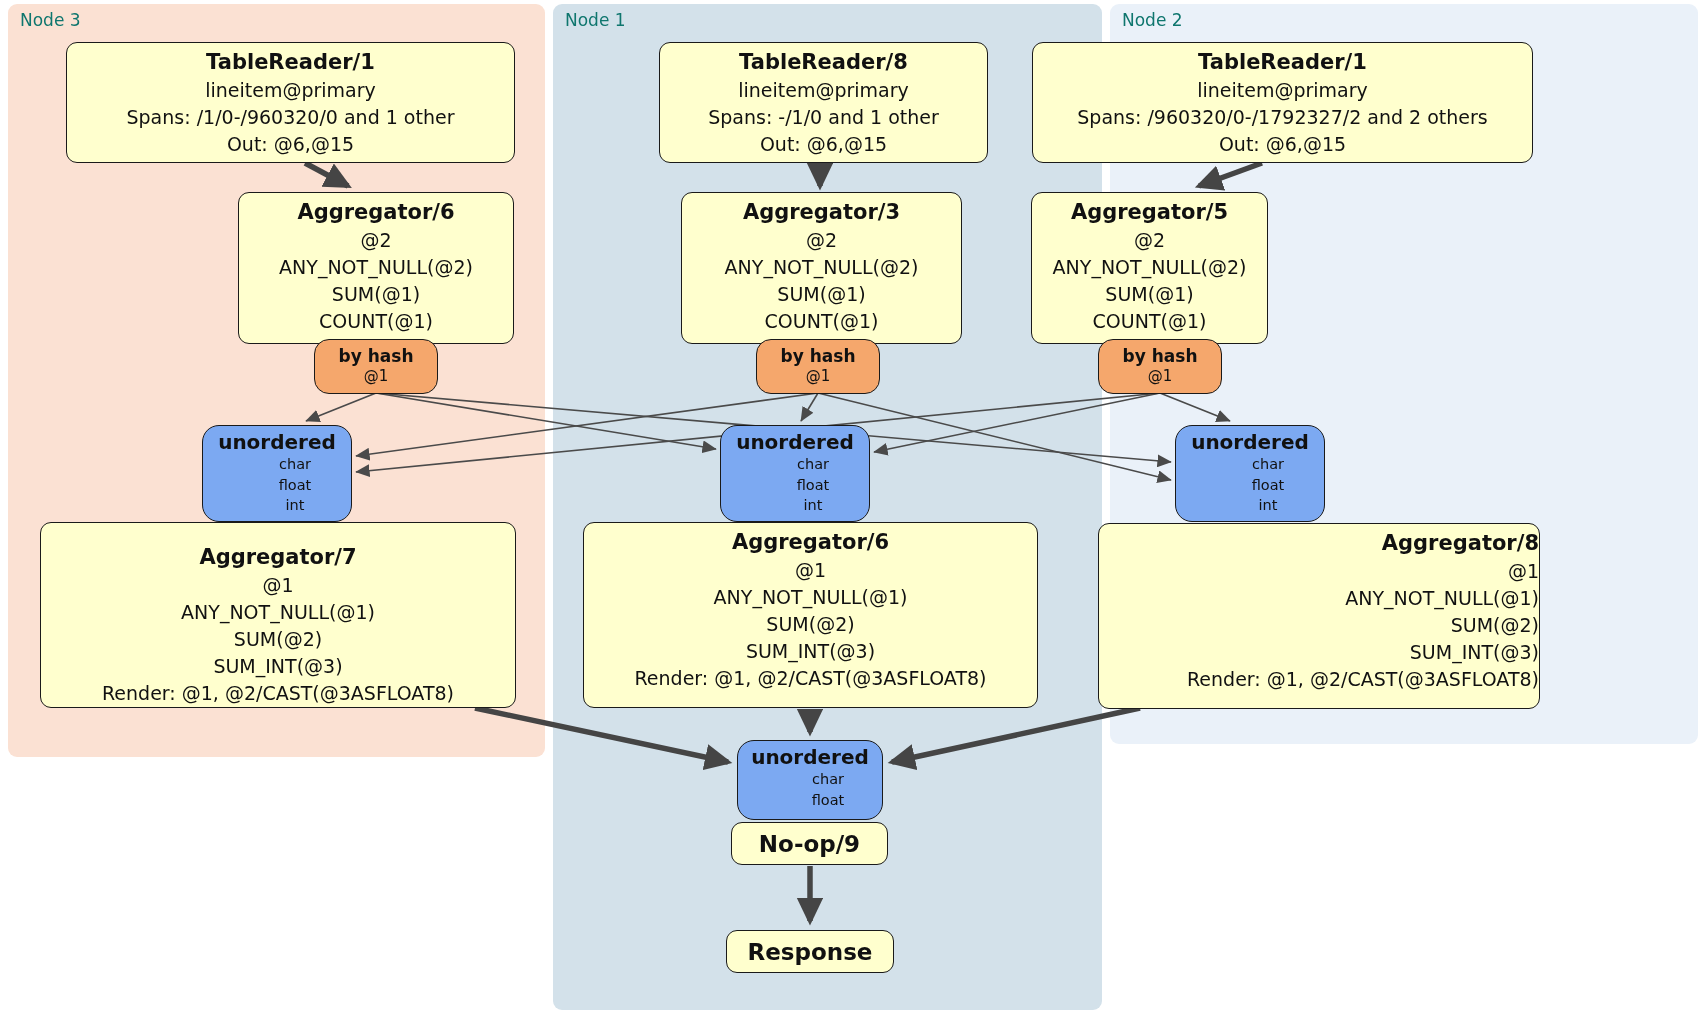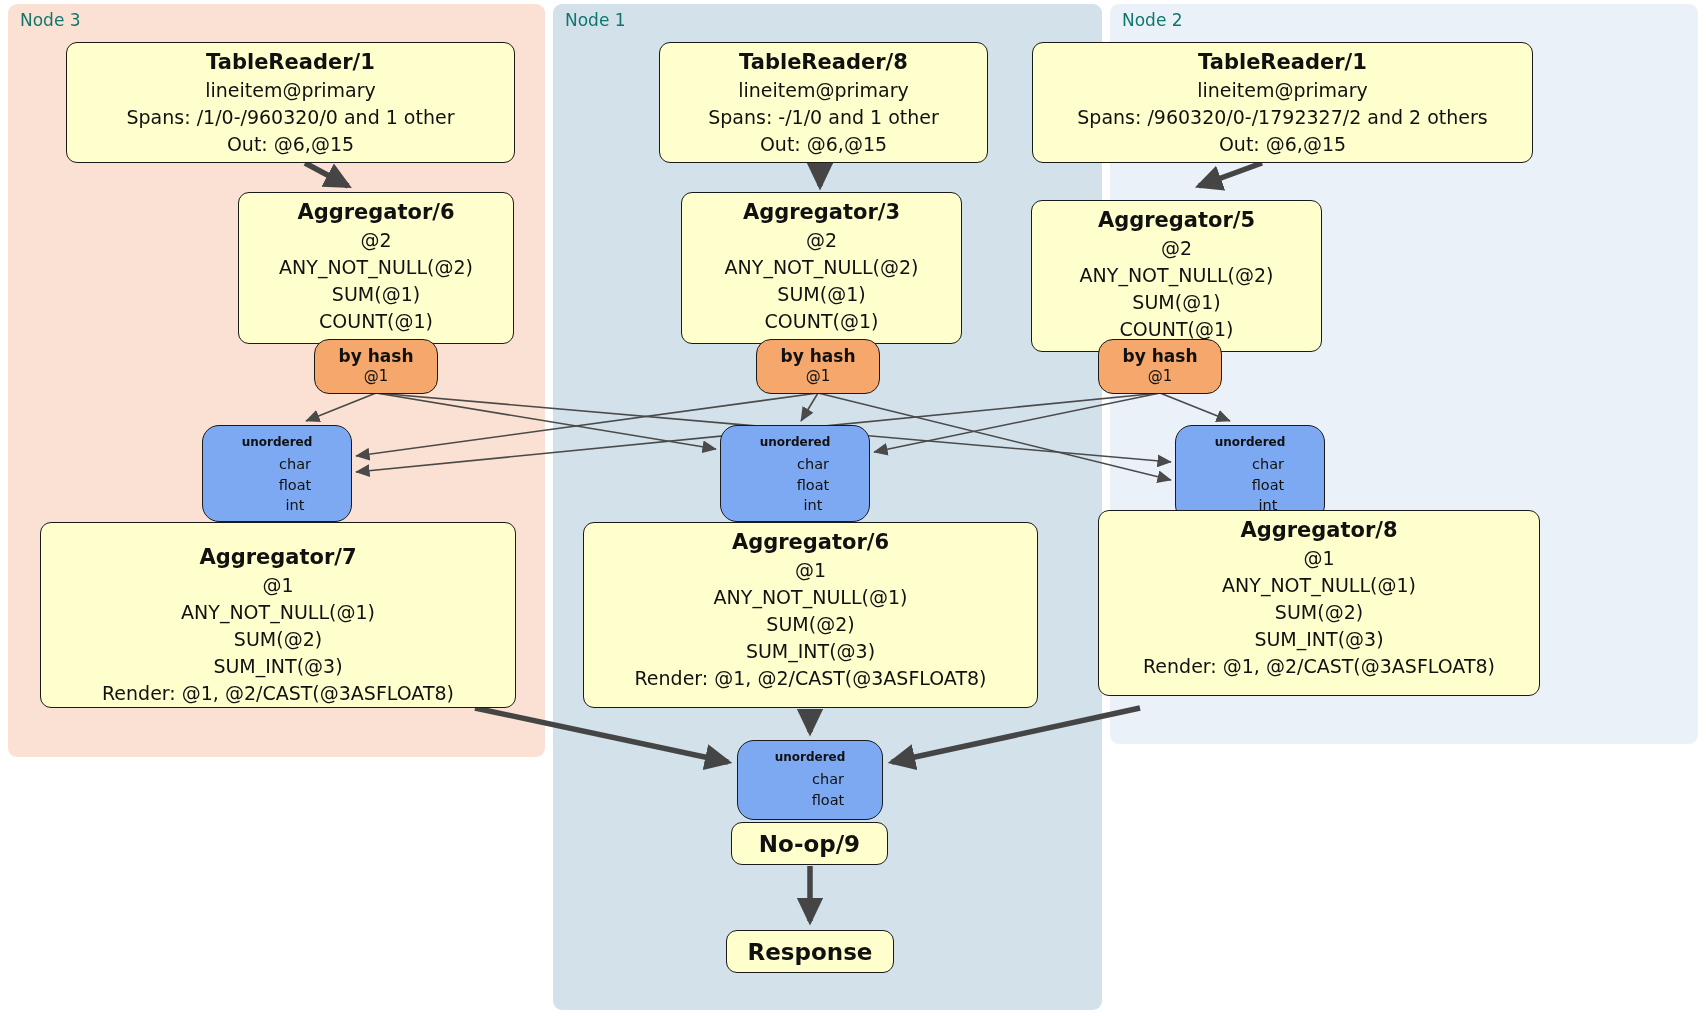--- a/index.html
+++ b/index.html
@@ -17,39 +17,39 @@
     position:absolute;background:#ffffce;border:1.7px solid #1a1a1a;border-radius:11px;
     display:flex;flex-direction:column;align-items:center;justify-content:flex-start;
     padding-top:5px;box-sizing:border-box;text-align:center;z-index:2;
   }
   .box .t{font-weight:bold;font-size:21px;line-height:29px;white-space:nowrap;}
   .box .l{font-size:19px;line-height:27px;white-space:nowrap;}
   .byhash{background:#f5a76c;border-radius:15px;z-index:3;}
   .byhash .t{font-size:17px;line-height:22px;}
   .byhash .l{font-size:15px;line-height:19px;}
   .unordered{background:#7ca9f2;border-radius:17px;}
-  .unordered .t{font-size:12px;line-height:23px;}
+  .unordered .t{font-size:20px;line-height:23px;}
   .unordered .l{font-size:14.5px;line-height:20.5px;margin-left:36px;}
   .plain .t{font-size:23px;line-height:33px;}
   
   #tr1{left:66px;top:42px;width:449px;height:121px;text-align:right;}
   #tr0{left:659px;top:42px;width:329px;height:121px;}
   #tr2{left:1032px;top:42px;width:501px;height:121px;}
   #agg4{left:238px;top:192px;width:276px;height:152px;}
   #agg3{left:681px;top:192px;width:281px;height:152px;}
-  #agg5{left:1031px;top:200px;width:291px;height:152px;}
+  #agg5{left:1031px;top:192px;width:237px;height:152px;}
   #bh3{left:314px;top:339px;width:124px;height:55px;}
   #bh1{left:756px;top:339px;width:124px;height:55px;}
   #bh2{left:1098px;top:339px;width:124px;height:55px;}
   #u3{left:202px;top:425px;width:150px;height:97px;}
   #u1{left:720px;top:425px;width:150px;height:97px;}
   #u2{left:1175px;top:425px;width:150px;height:97px;}
   #agg7{left:40px;top:522px;width:476px;height:186px;justify-content:flex-end;}
   #agg6{left:583px;top:522px;width:455px;height:186px;}
-  #agg8{left:1098px;top:510px;width:442px;height:186px;}
+  #agg8{left:1098px;top:523px;width:442px;height:186px;align-items:flex-end;}
   #ubottom{left:737px;top:740px;width:146px;height:80px;}
   #noop{left:731px;top:822px;width:157px;height:43px;}
   #response{left:726px;top:930px;width:168px;height:43px;}
   line.thick{stroke:#454545;stroke-width:5.5px;}
   line.thin{stroke:#4a4a4a;stroke-width:1.6px;}
 </style>
 </head>
 <body>
 
 <div class="canvas">

